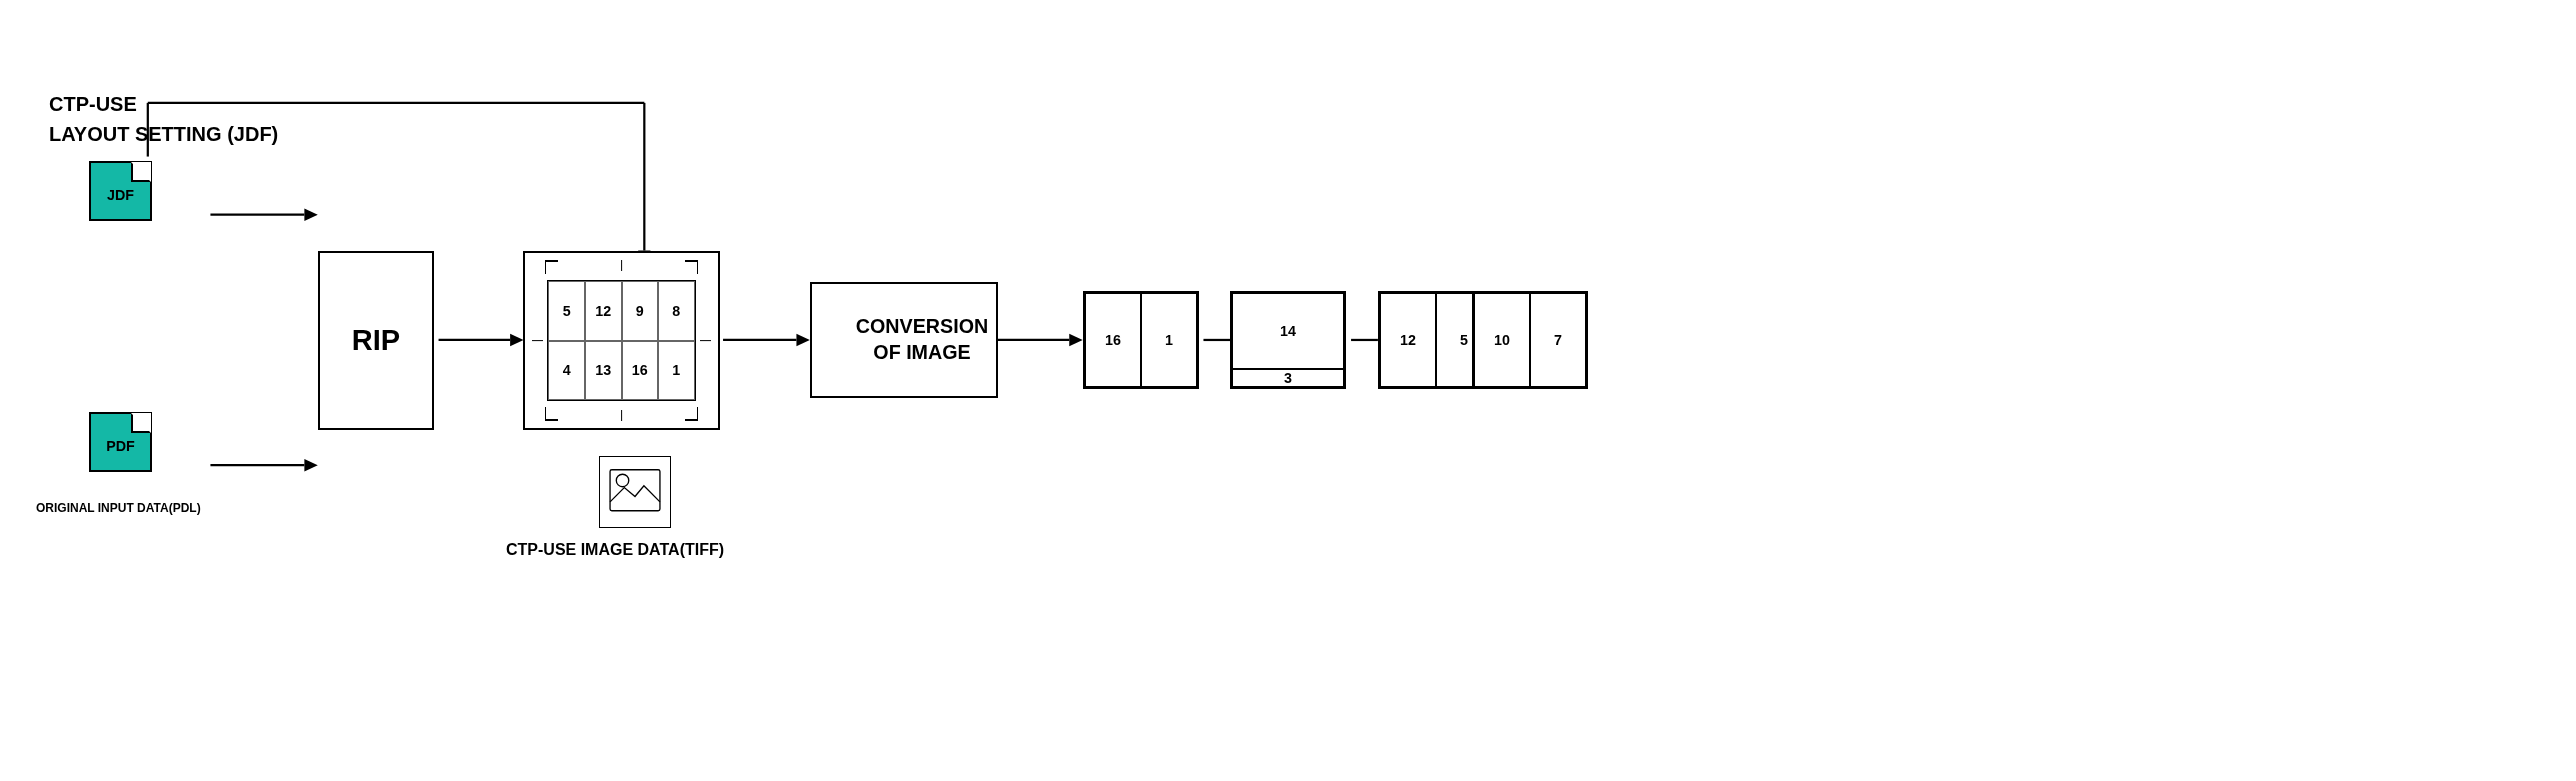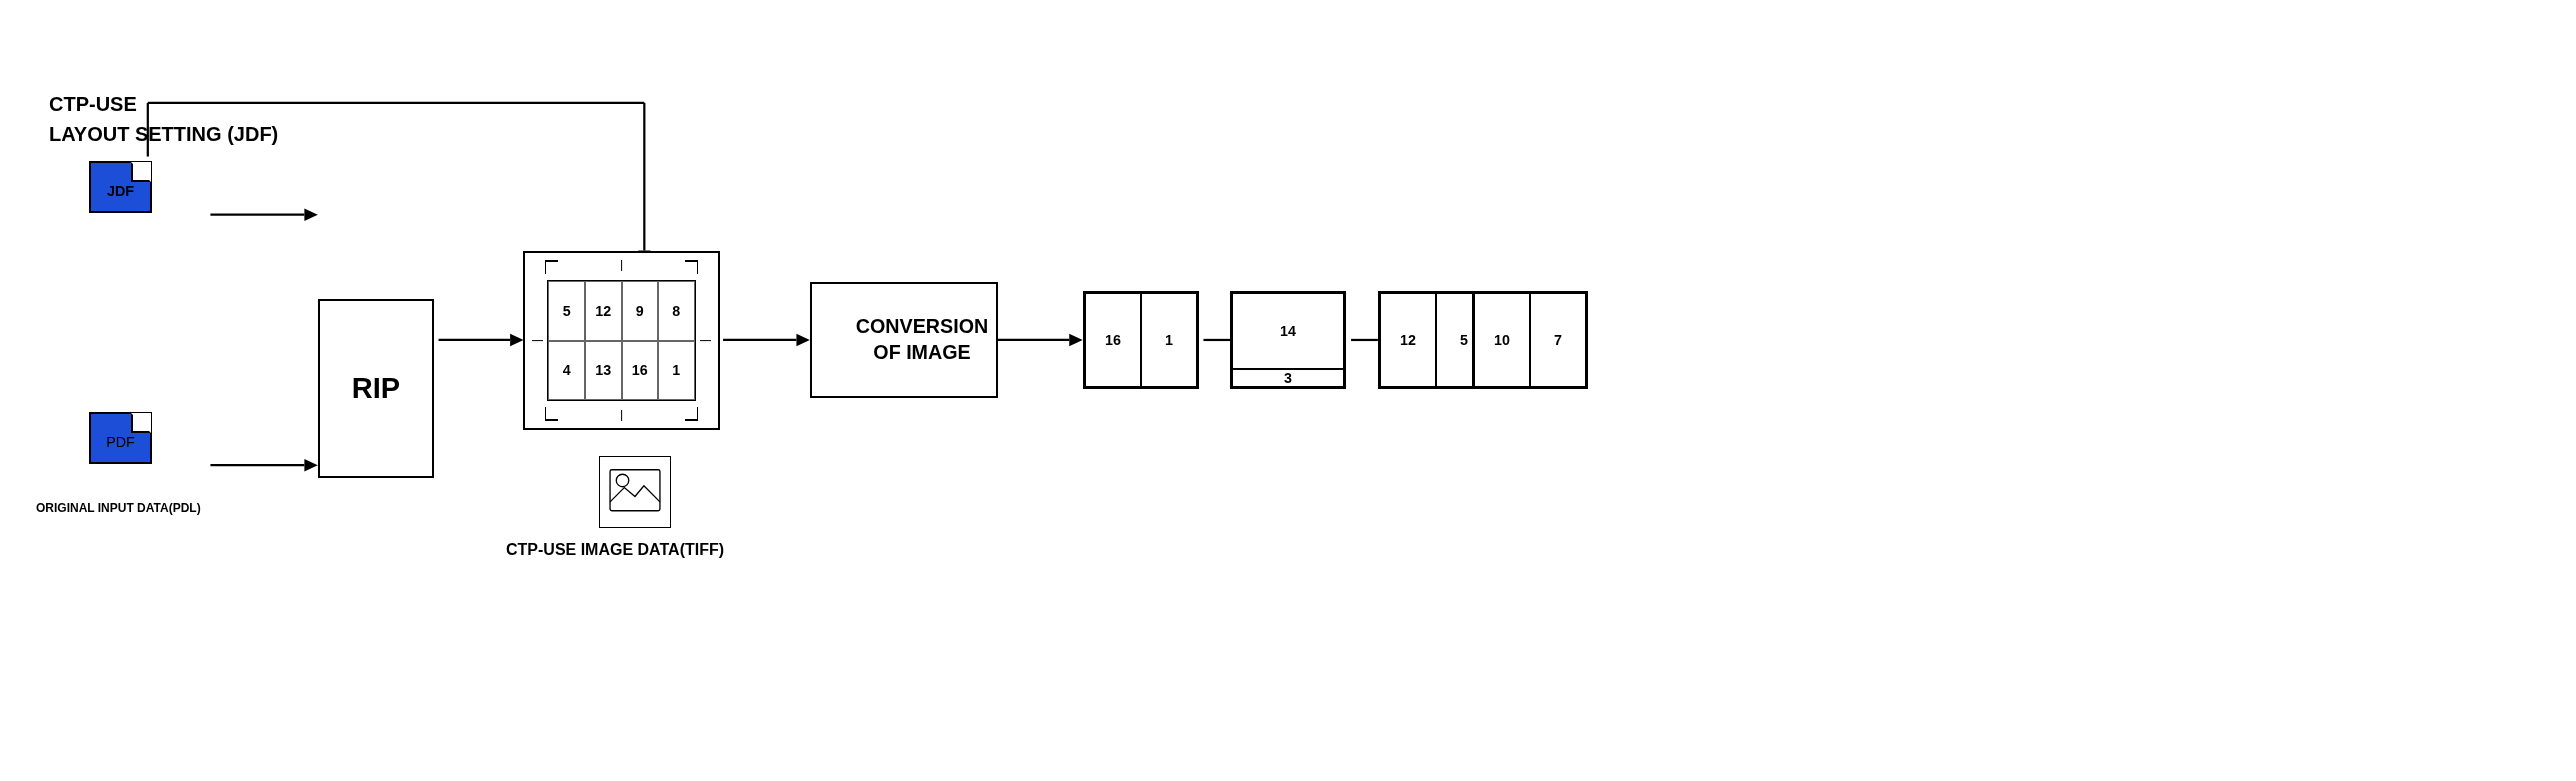--- a/index.html
+++ b/index.html
@@ -17,23 +17,23 @@
       top: 0; left: 0;
       width: 2576px;
       height: 781px;
       background: #fff;
     }
 
     
     .file-icon {
       position: absolute;
       width: 63px;
-      height: 52px;
+      height: 60px;
       border: 2.2px solid #000;
-      background: #1d4ed8;
+      background: #14b8a6;
       display: flex;
       align-items: center;
       justify-content: center;
       font-size: 16px;
       font-weight: bold;
     }
     .file-icon::before {
       content: '';
       position: absolute;
       top: -0.9px;
@@ -179,28 +179,28 @@
   <div class="label-text" style="left: 49px; top: 89px; font-size: 20px; line-height: 1.5;">
     <span style="white-space: pre;">CTP-USE
 LAYOUT SETTING (JDF)</span>
   </div>
 
   <div class="file-icon" style="left: 89px; top: 161px;">
     <span style="font-size: 14.3px; font-weight: bold; margin-top: 7.2px;">JDF</span>
   </div>
 
   <div class="file-icon" style="left: 89px; top: 412px;">
-    <span style="font-size: 14.3px; font-weight: normal; margin-top: 7.2px; text-align: right;">PDF</span>
+    <span style="font-size: 14.3px; font-weight: bold; margin-top: 7.2px; text-align: right;">PDF</span>
   </div>
 
   <div class="label-text" style="left: 36px; top: 501px; font-size: 12px;">
     <span>ORIGINAL INPUT DATA(PDL)</span>
   </div>
 
-  <div class="rip-box" style="left: 318px; top: 251px; margin-top: 48px;">
+  <div class="rip-box" style="left: 318px; top: 251px;">
     <span>RIP</span>
   </div>
 
   <div class="imposition-box" style="left: 523px; top: 251px;">
 
     <div style="position:absolute; top:7.2px; left:19.7px; width:1.8px; height:13.4px; background:#000;"></div>
     <div style="position:absolute; top:7.2px; left:19.7px; width:13.4px; height:1.8px; background:#000;"></div>
     <div style="position:absolute; top:7.2px; right:19.7px; width:1.8px; height:13.4px; background:#000;"></div>
     <div style="position:absolute; top:7.2px; right:19.7px; width:13.4px; height:1.8px; background:#000; right:19.7px;"></div>
     <div style="position:absolute; bottom:7.2px; left:19.7px; width:1.8px; height:13.4px; background:#000;"></div>

